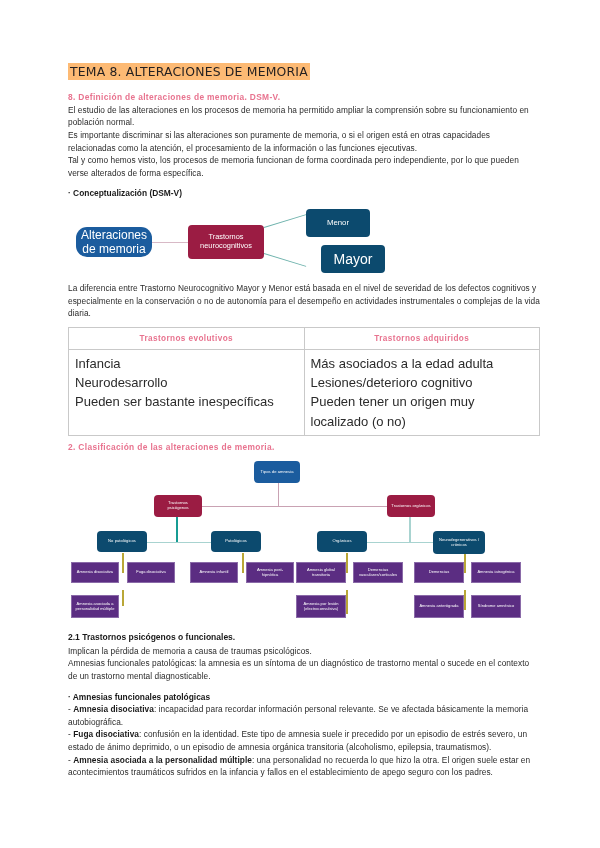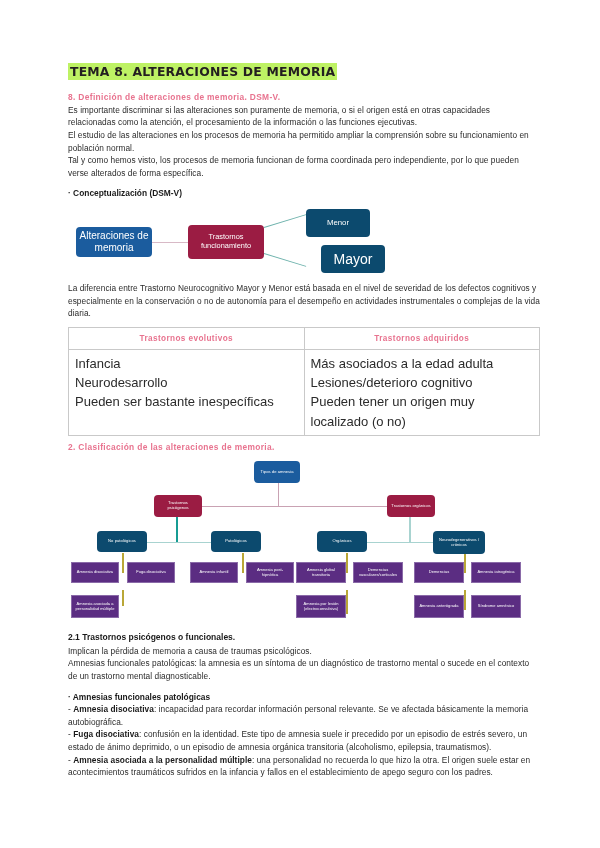--- a/index.html
+++ b/index.html
@@ -14,24 +14,24 @@
   }
   .page {
     width: 600px;
     height: 848px;
     padding: 62px 60px 0 68px;
     position: relative;
   }
   .doc-title {
     font-family: "DejaVu Sans", sans-serif;
     font-size: 12.4px;
-    font-weight: 700;
+    font-weight: 400;
     letter-spacing: 0.2px;
     color: #231f20;
-    background: #bef264;
+    background: #fdba74;
     display: inline;
     padding: 1px 2px;
     text-transform: uppercase;
     line-height: 1.5;
   }
   .title-wrap { margin: 0 0 9px 0; }
   .sec-head {
     font-size: 8.4px;
     font-weight: 700;
     color: #e8738f;
@@ -77,21 +77,21 @@
     color: #ffffff;
     line-height: 1.2;
     border-radius: 4px;
     padding: 2px 3px;
   }
   .n-blue  { background: #1b5c9e; }
   .n-red   { background: #9b1c43; }
   .n-teal  { background: #0c4a6e; }
   .n-purple{ background: #5b2d82; border: 1px solid #8a6aa8; border-radius: 0; }
 
-  .d1-alt   { left: 8px;   top: 18px; width: 76px;  height: 30px; font-size: 10px; }
+  .d1-alt   { left: 8px;   top: 18px; width: 76px;  height: 30px; font-size: 12px; border-radius: 11px; }
   .d1-tras  { left: 120px; top: 16px; width: 76px;  height: 34px; font-size: 7.4px; }
   .d1-menor { left: 238px; top: 0px;  width: 64px;  height: 28px; font-size: 7.8px; }
   .d1-mayor { left: 253px; top: 36px; width: 64px;  height: 28px; font-size: 14px; }
   .conn { position: absolute; background: #d8b9c6; }
   .conn-h { height: 1px; }
   .conn-teal { background: #6fb3ad; }
 
   
   table.t2 {
     width: 100%;
@@ -139,33 +139,33 @@
 <body>
 
 <div class="page">
 
   <div class="title-wrap">
     <span class="doc-title">TEMA 8. ALTERACIONES DE MEMORIA</span>
   </div>
 
   <div class="sec-head">8. Definición de alteraciones de memoria. DSM-V.</div>
 
+  <p class="body">El estudio de las alteraciones en los procesos de memoria ha permitido ampliar la comprensión sobre su funcionamiento en población normal.</p>
   <p class="body">Es importante discriminar si las alteraciones son puramente de memoria, o si el origen está en otras capacidades relacionadas como la atención, el procesamiento de la información o las funciones ejecutivas.</p>
-  <p class="body">El estudio de las alteraciones en los procesos de memoria ha permitido ampliar la comprensión sobre su funcionamiento en población normal.</p>
   <p class="body">Tal y como hemos visto, los procesos de memoria funcionan de forma coordinada pero independiente, por lo que pueden verse alterados de forma específica.</p>
 
   <div class="bullet-head">· Conceptualización (DSM-V)</div>
 
   <div class="diagram1">
     <div class="line conn conn-h" style="left:84px; top:33px; width:36px;"></div>
     <div class="line conn conn-teal" style="left:196px; top:18px; width:44px; height:1px; transform:rotate(-17deg); transform-origin:left center;"></div>
     <div class="line conn conn-teal" style="left:196px; top:44px; width:44px; height:1px; transform:rotate(17deg); transform-origin:left center;"></div>
 
     <div class="node n-blue d1-alt">Alteraciones de memoria</div>
-    <div class="node n-red d1-tras">Trastornos funcionamiento</div>
+    <div class="node n-red d1-tras">Trastornos neurocognitivos</div>
     <div class="node n-teal d1-menor">Menor</div>
     <div class="node n-teal d1-mayor">Mayor</div>
   </div>
 
   <p class="body">La diferencia entre Trastorno Neurocognitivo Mayor y Menor está basada en el nivel de severidad de los defectos cognitivos y especialmente en la conservación o no de autonomía para el desempeño en actividades instrumentales o complejas de la vida diaria.</p>
 
   <table class="t2">
     <thead>
       <tr>
         <th>Trastornos evolutivos</th>

